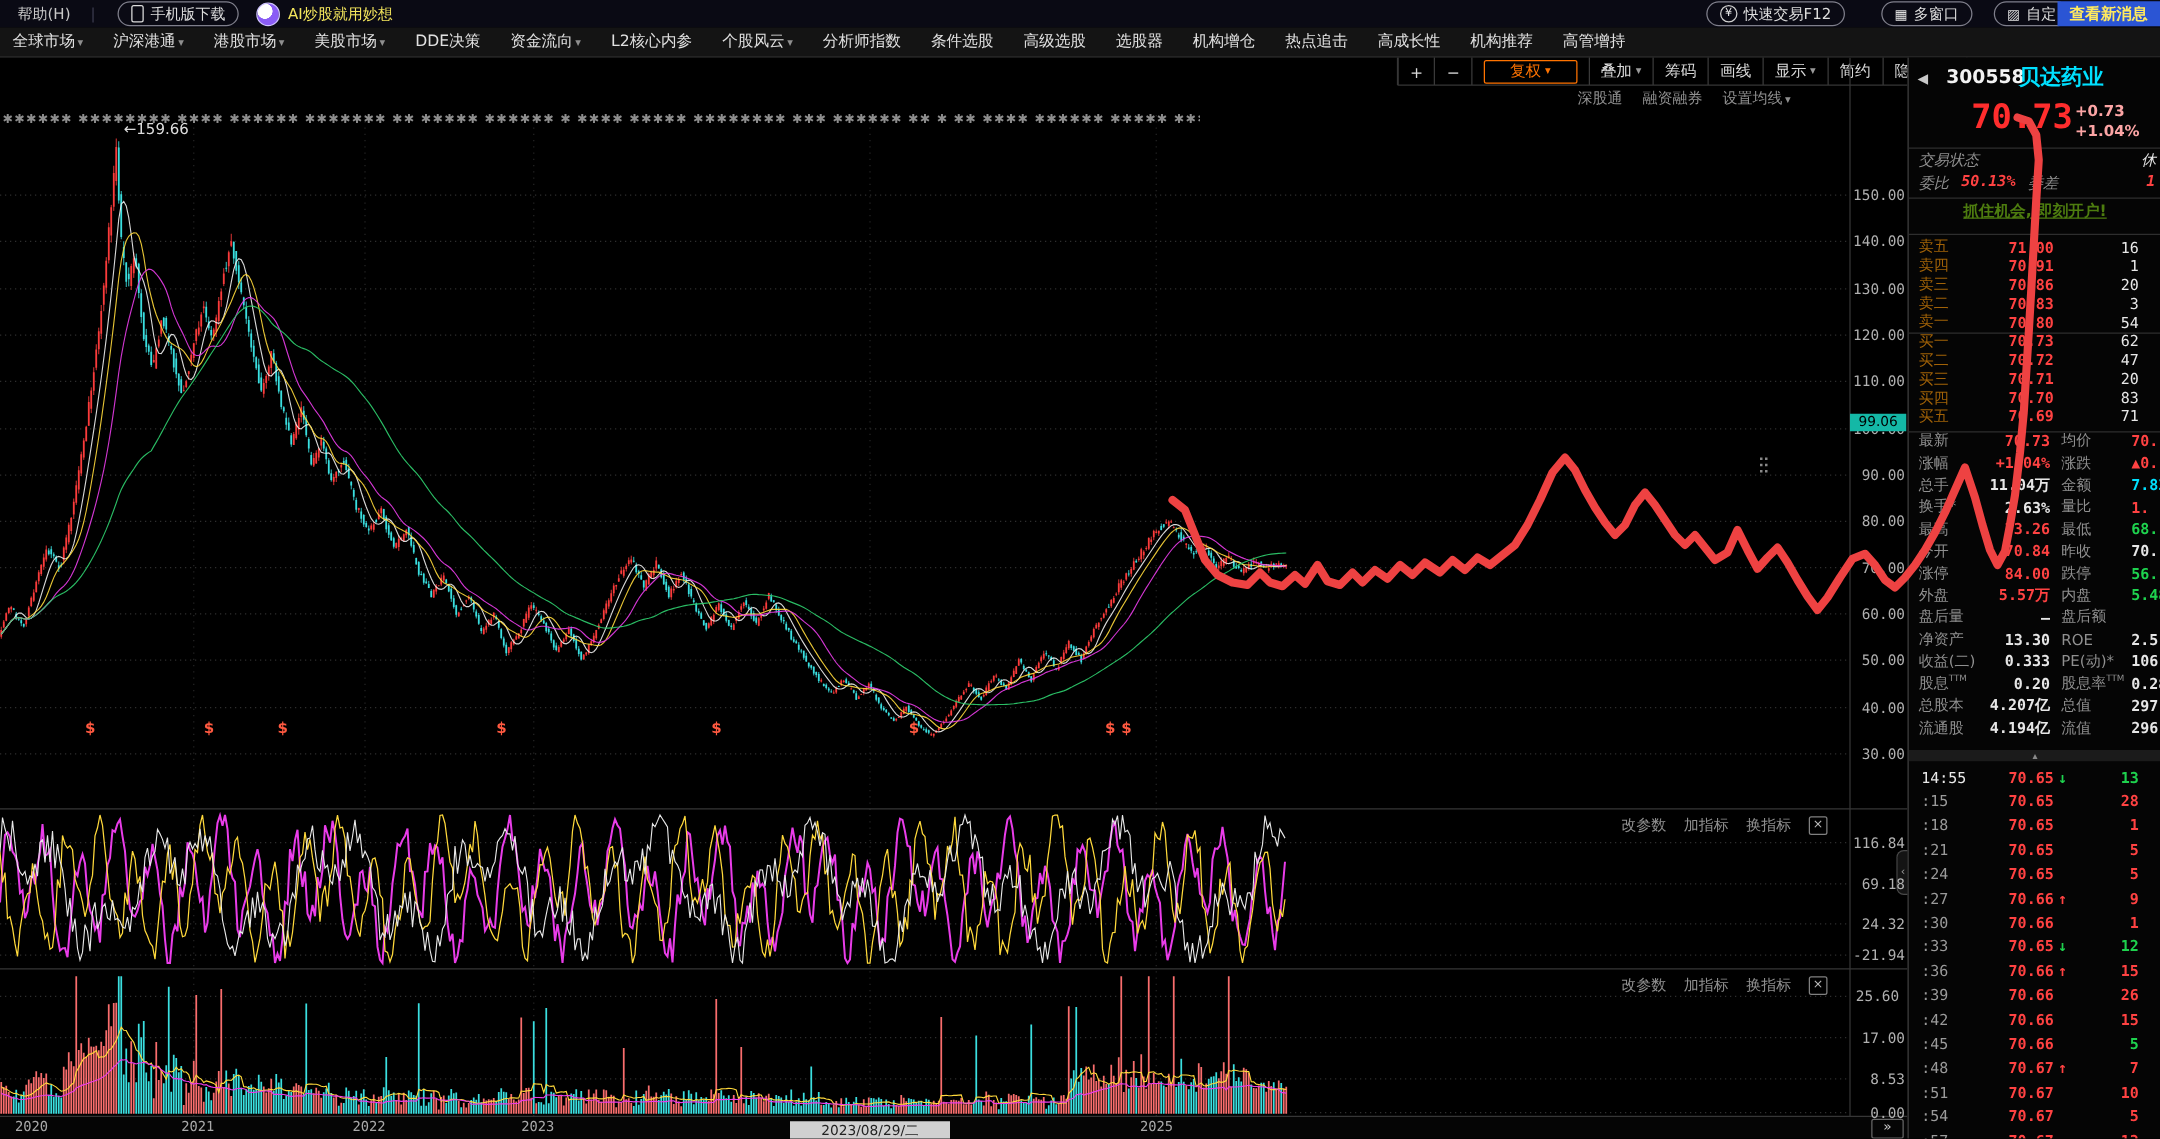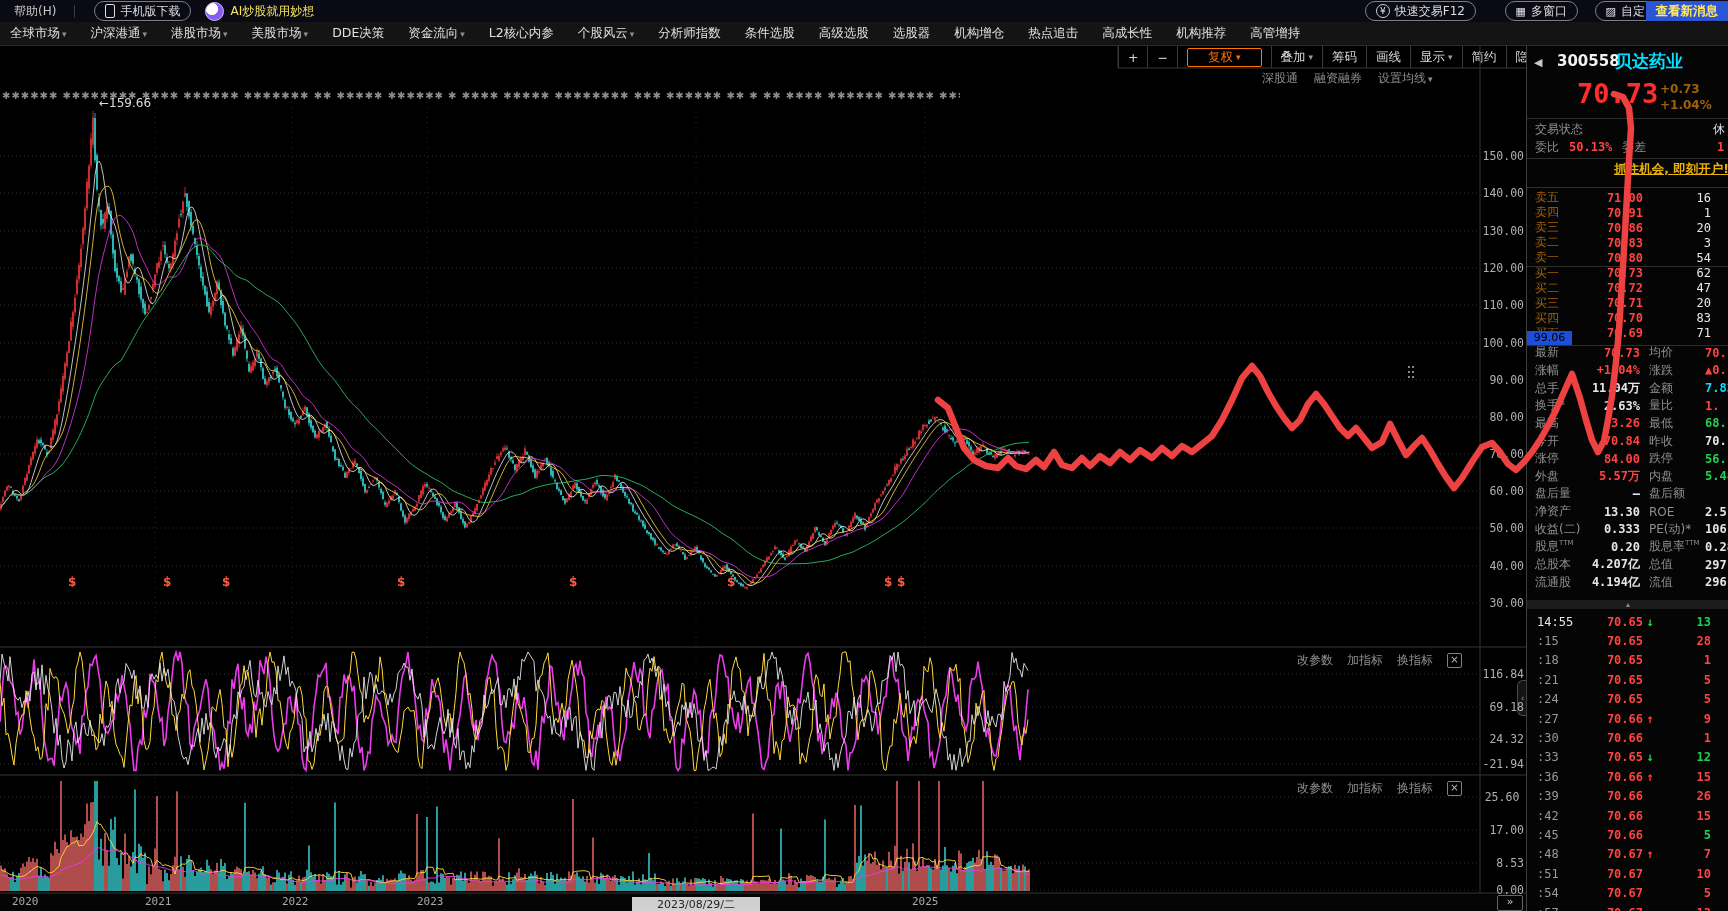--- a/index.html
+++ b/index.html
@@ -37,22 +37,22 @@
   #toolbar .accent .car{color:#ff7300;}
   .expand-ic{width:12px;height:12px;border:1px dashed #9a9a9a;}
   #subrow{position:absolute;left:1262px;top:68px;height:20px;display:flex;align-items:center;gap:16px;
           font-size:12px;color:#8f8f8f;}
   #subrow .car{font-size:9px;margin-left:2px;}
   
   #masked{position:absolute;left:2px;top:90px;width:958px;height:14px;overflow:hidden;color:#8d8d8d;
           font-size:10px;letter-spacing:1px;white-space:nowrap;}
   #peak-note{position:absolute;left:99px;top:96px;font-size:12px;color:#dcdcdc;}
   .ylab{position:absolute;left:1480px;width:44px;text-align:right;font-size:11.5px;color:#b0b0b0;}
-  #ytag{position:absolute;left:1480px;width:45px;height:14px;background:#1d4ed8;color:#000;font-size:11px;
-        text-align:center;line-height:14px;margin-left:47px;}
+  #ytag{position:absolute;left:1480px;width:45px;height:14px;background:#14b8a6;color:#000;font-size:11px;
+        text-align:center;line-height:14px;}
   .phead{position:absolute;left:1150px;width:312px;display:flex;justify-content:flex-end;align-items:center;gap:14px;
          font-size:12px;color:#909090;}
   .phead .pclose{width:13px;height:13px;border:1px solid #808080;border-radius:2px;color:#bbb;font-size:10px;
                  line-height:12px;text-align:center;}
   #xaxis{position:absolute;left:0;top:893px;width:1526px;height:18px;background:#050505;}
   .xlab{position:absolute;top:2px;font-size:11px;color:#a8a8a8;}
   #datebox{position:absolute;top:4px;height:16px;background:#d0d0d0;color:#222;font-size:11px;line-height:15px;
            text-align:center;overflow:hidden;}
   #xexpand{position:absolute;left:1497px;top:895px;width:24px;height:14px;border:1px solid #666;border-radius:2px;
            color:#ccc;font-size:11px;line-height:12px;text-align:center;}
@@ -62,26 +62,26 @@
            border-right:none;border-radius:6px 0 0 6px;color:#999;font-size:9px;display:flex;align-items:center;justify-content:center;}
   
   #rpanel{position:absolute;left:1526px;top:46px;width:202px;height:865px;background:#050505;border-left:1px solid #3f3f3f;
           overflow:hidden;font-size:12px;box-sizing:border-box;}
   .rsep{position:absolute;left:0;width:202px;height:1px;background:#2e2e2e;}
   #rp-back{position:absolute;left:7px;top:10px;color:#c9c9c9;font-size:11px;}
   #rp-code{position:absolute;left:30px;top:6px;color:#f2f2f2;font-size:15px;font-weight:bold;}
   #rp-name{position:absolute;left:88px;top:4px;color:#00e0ff;font-size:17px;font-weight:bold;}
   #rp-price{position:absolute;left:50px;top:32px;color:#ff2d2d;font-size:27px;font-weight:bold;
             font-family:"DejaVu Sans Mono","Liberation Mono",monospace;}
-  #rp-chg,#rp-pct{position:absolute;left:133px;color:#a16207;font-size:12px;font-weight:bold;}
+  #rp-chg,#rp-pct{position:absolute;left:133px;color:#fca5a5;font-size:12px;font-weight:bold;}
   #rp-chg{top:36px;} #rp-pct{top:52px;}
-  .rrow{position:absolute;left:0;width:202px;display:flex;align-items:center;}
+  .rrow{position:absolute;left:0;width:202px;display:flex;align-items:flex-start;font-style:italic;}
   .glabel{color:#8f8f8f;}
   .red{color:#ff4242;} .grn{color:#1ed24e;} .wht{color:#e6e6e6;} .cyn{color:#00e0ff;}
-  #rp-promo{position:absolute;left:0;top:115px;width:202px;text-align:right;color:#eab308;font-size:12.5px;
+  #rp-promo{position:absolute;left:0;top:115px;width:202px;text-align:center;color:#4d7c0f;font-size:12.5px;
             font-weight:bold;text-decoration:underline;}
   .qrow{display:flex;align-items:center;height:15.1px;}
   .qrow .ql{width:36px;padding-left:8px;color:#a16207;}
   .qrow .qp{width:72px;text-align:right;font-weight:bold;font-family:"DejaVu Sans Mono",monospace;}
   .qrow .qc{flex:1;text-align:right;padding-right:18px;color:#e8e8e8;font-family:"DejaVu Sans Mono",monospace;}
   #queue{position:absolute;left:0;top:144px;width:202px;}
   #qsep{position:absolute;left:0;top:220px;width:202px;height:1px;background:#2e2e2e;}
   #stats{position:absolute;left:0;top:298px;width:202px;}
   .srow{display:flex;align-items:center;height:17.65px;}
   .srow .sl1{width:47px;padding-left:8px;color:#8f8f8f;white-space:nowrap;}

